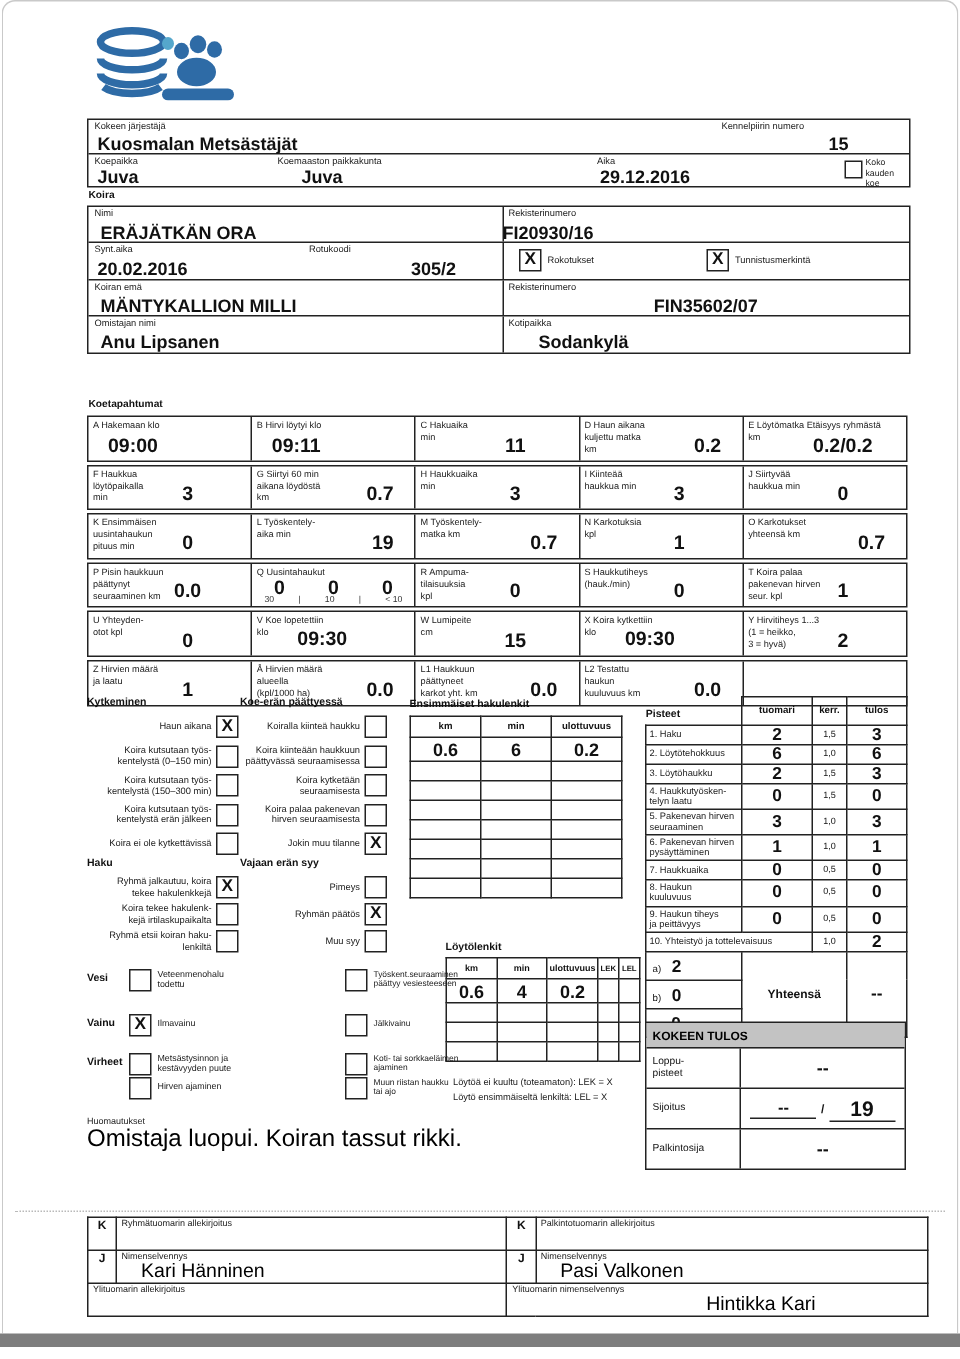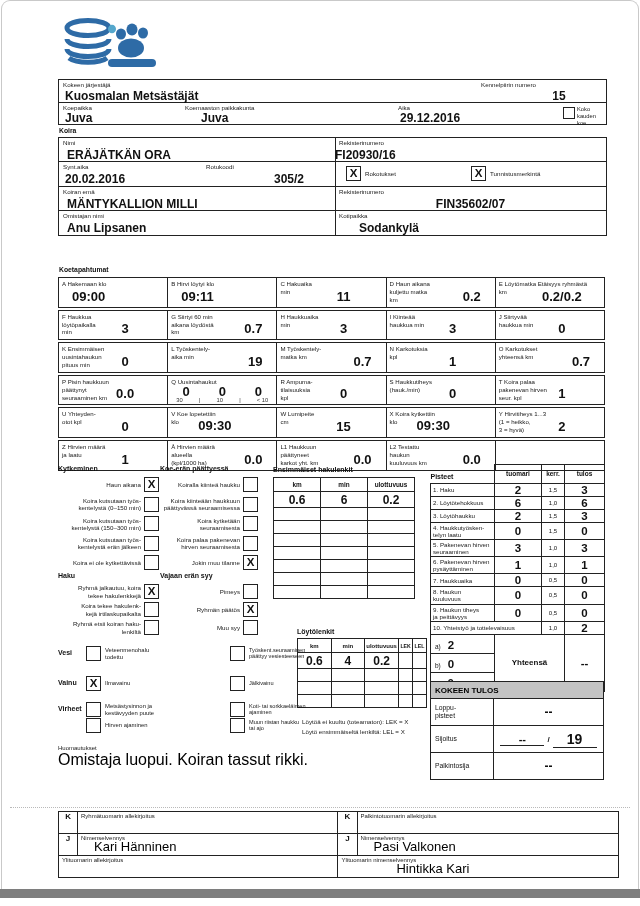--- a/index.html
+++ b/index.html
@@ -752,21 +752,21 @@
             <div class="sig-lab">Nimenselvennys</div>
             <div class="sig-name">Pasi Valkonen</div>
           </td>
     </tr>
     <tr>
       <td colspan="2">
             <div class="sig-lab">Ylituomarin allekirjoitus</div>
           </td>
       <td colspan="2">
             <div class="sig-lab">Ylituomarin nimenselvennys</div>
-            <div class="sig-name" style="margin-left:58px;">Hintikka Kari</div>
+            <div class="sig-name" style="margin-left:58px;text-align:center;">Hintikka Kari</div>
           </td>
     </tr>
   </tbody>
     </table>
 
 </div>
 
 <div class="pagebreak"></div>
 
 </body></html>

